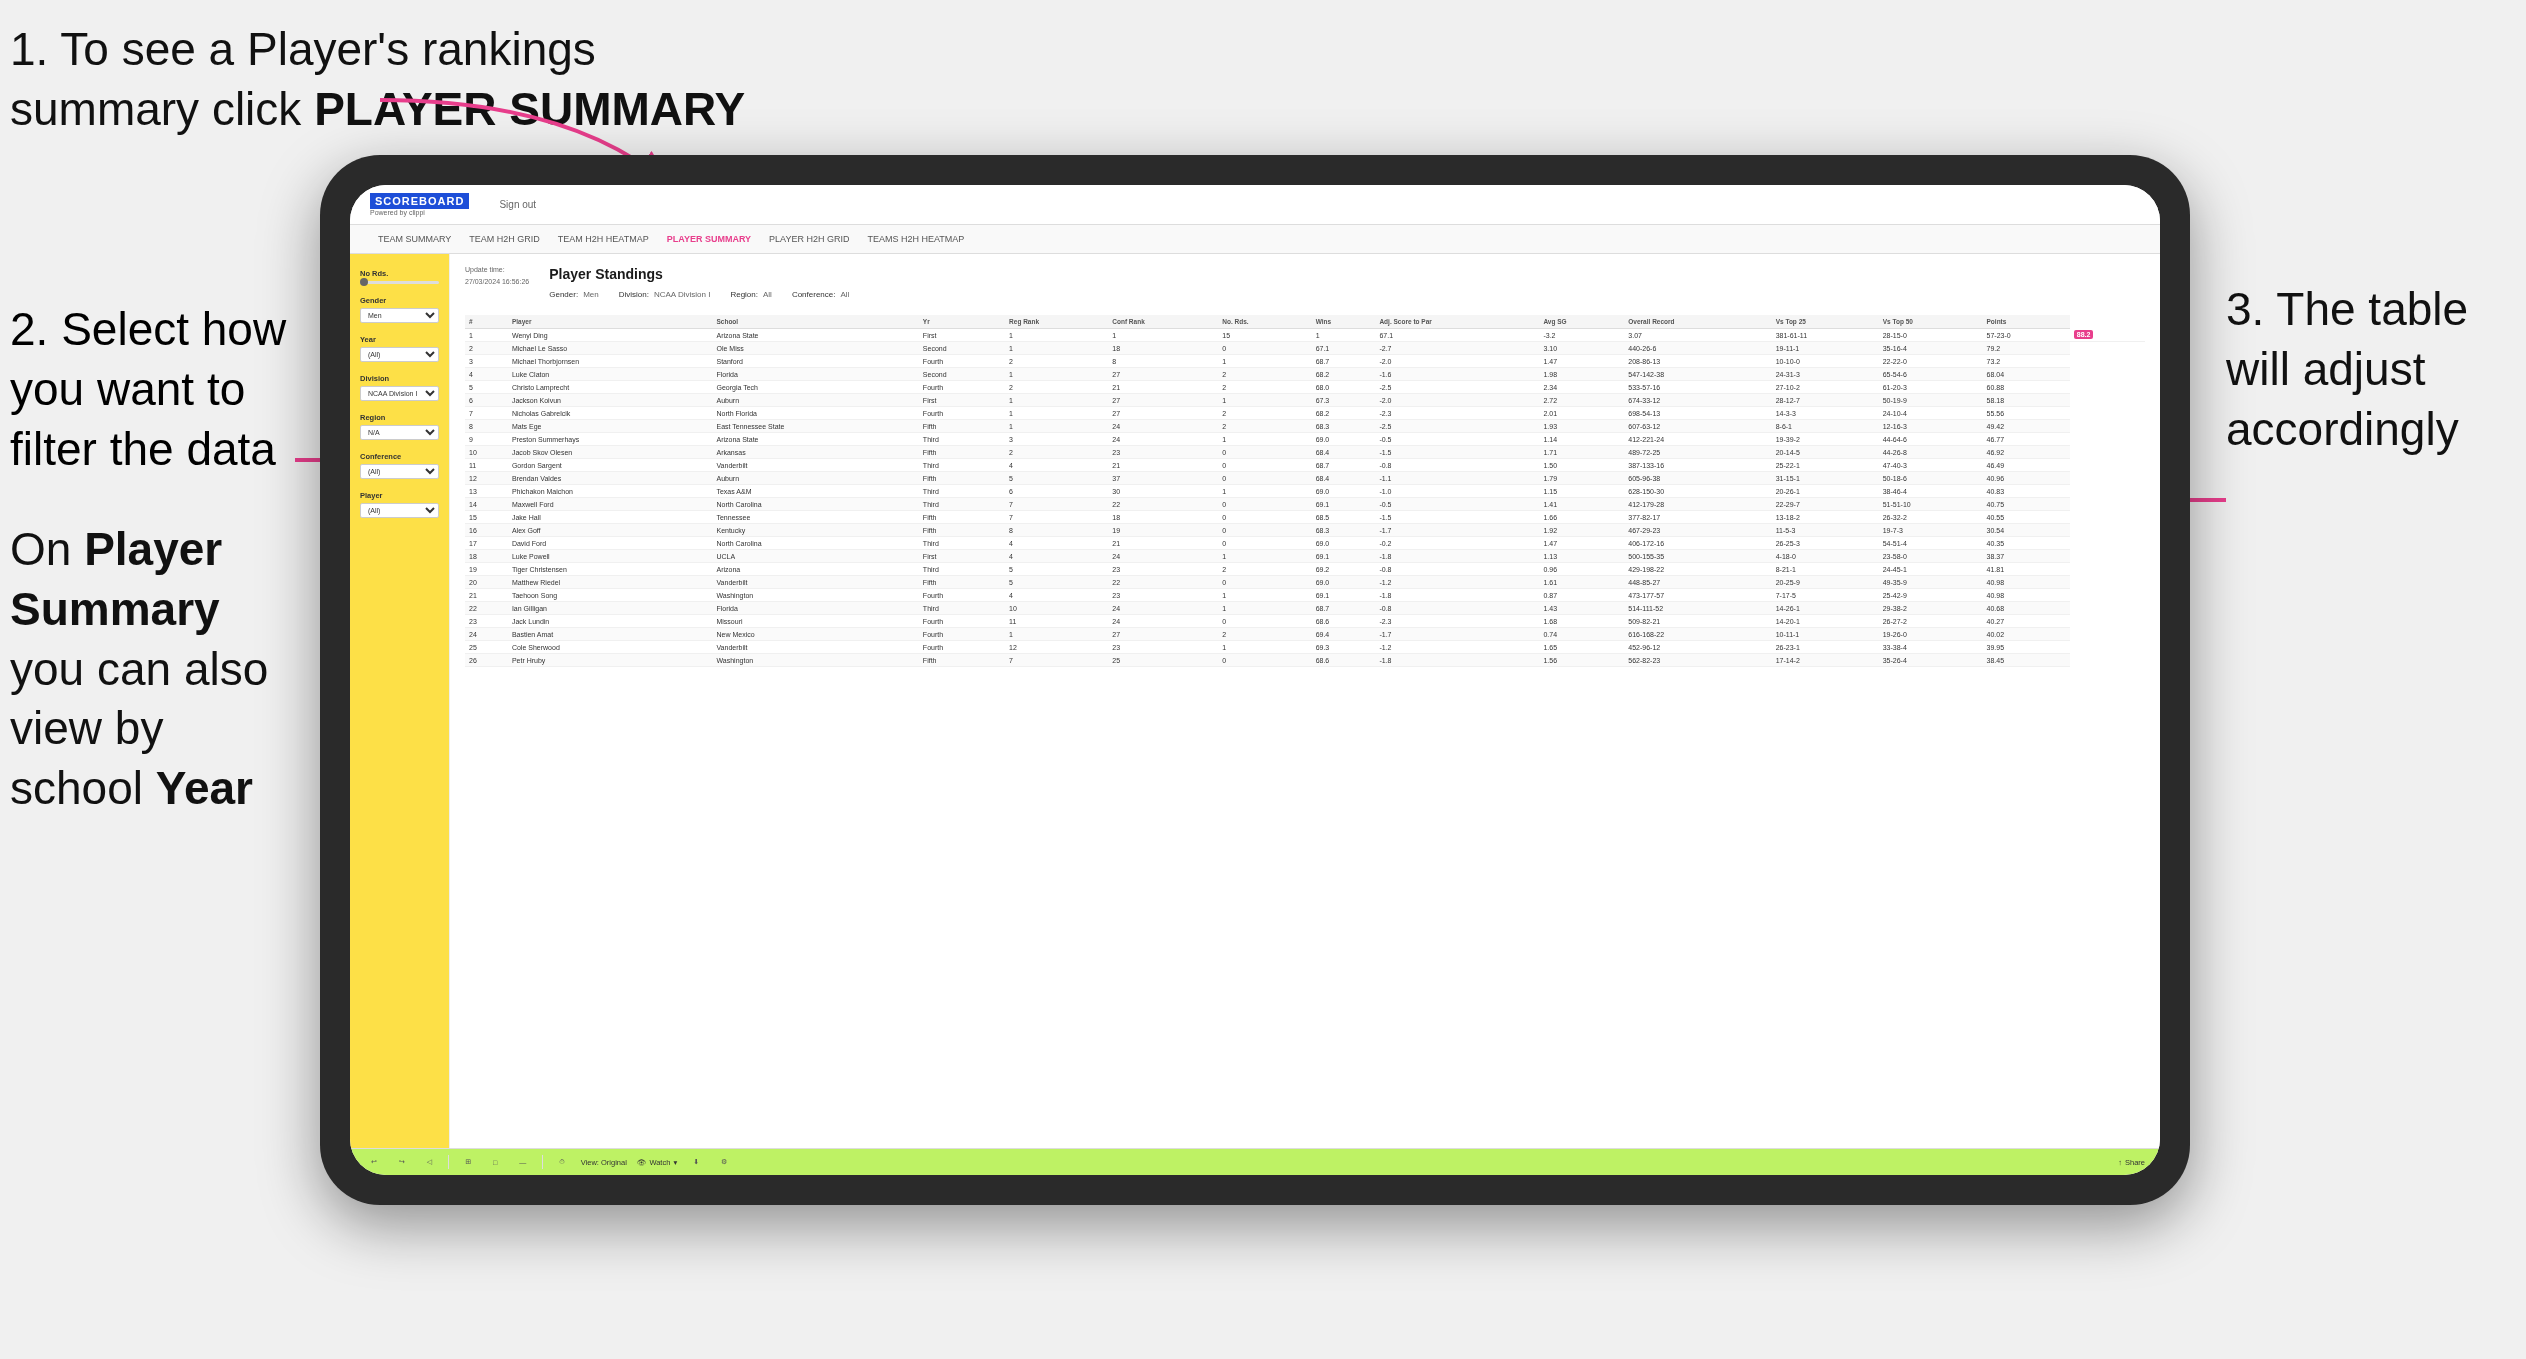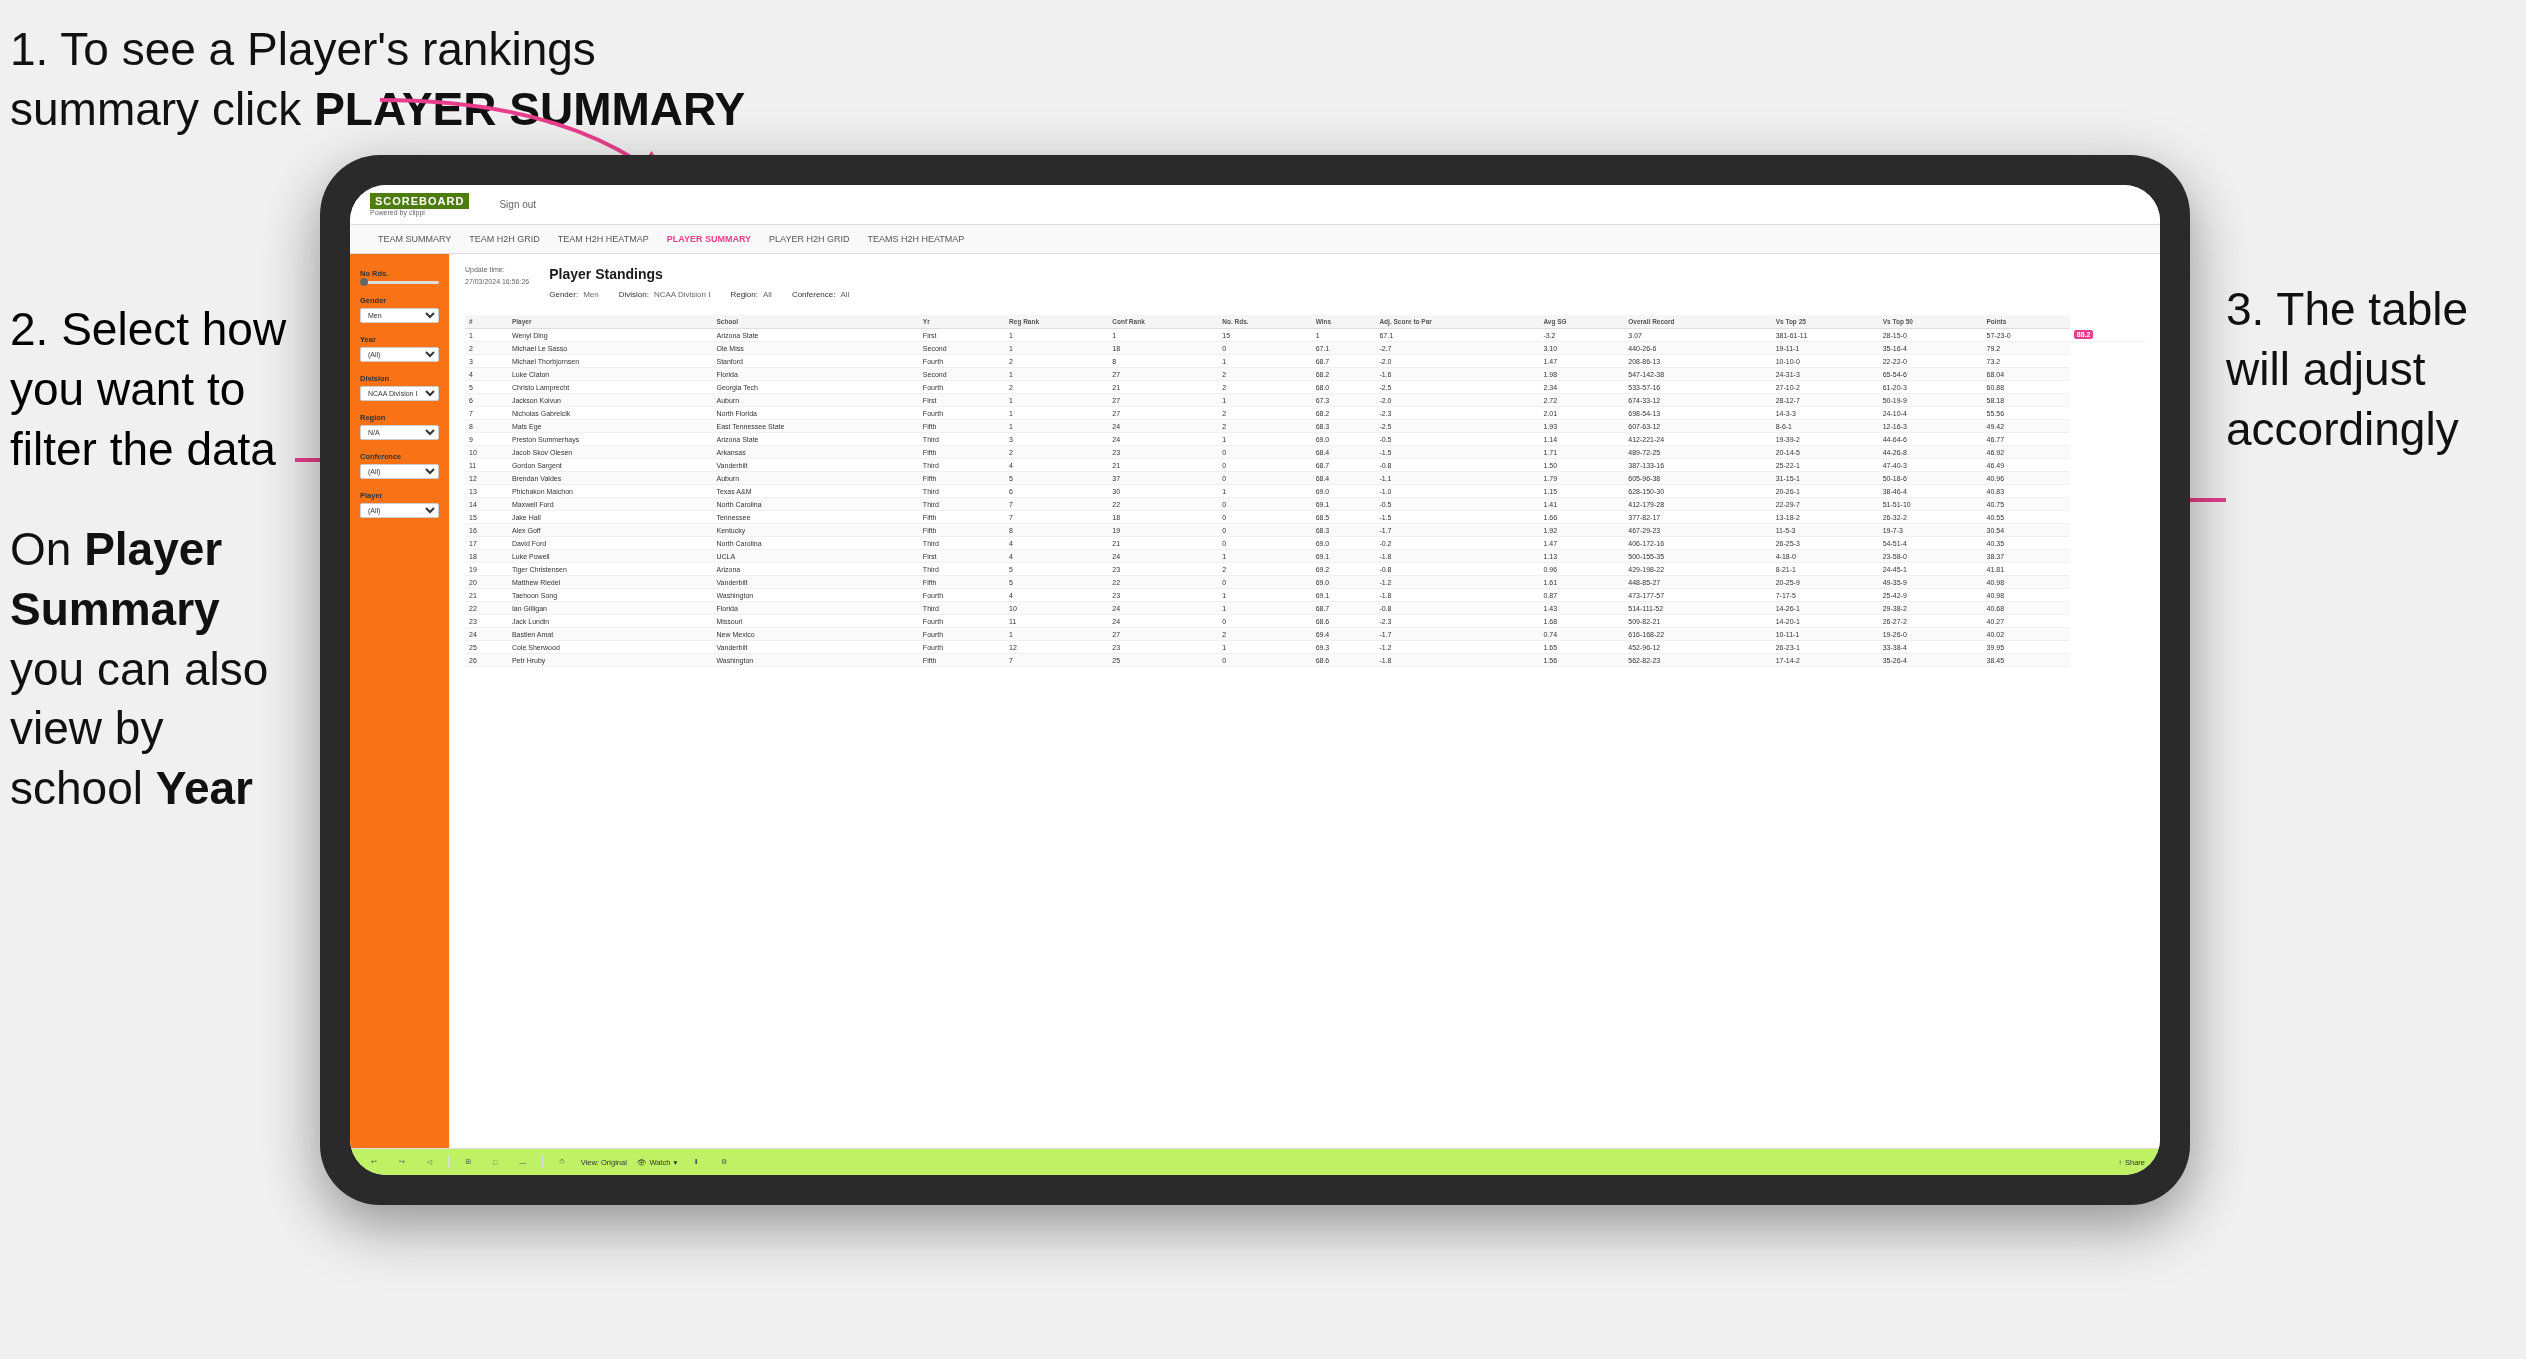--- a/index.html
+++ b/index.html
@@ -92,21 +92,21 @@
       display: flex;
       flex-direction: column;
       margin-right: 30px;
     }
 
     .nav-logo .logo-text {
       font-size: 11px;
       font-weight: 900;
       color: #1a1a1a;
       letter-spacing: 1px;
-      background: #4d7c0f;
+      background: #1d4ed8;
       color: white;
       padding: 2px 5px;
     }
 
     .nav-logo .logo-sub {
       font-size: 7px;
       color: #666;
     }
 
     .nav-links {
@@ -163,21 +163,21 @@
       overflow: hidden;
     }
 
     
     .sidebar {
       width: 100px;
       padding: 15px 10px;
       border-right: 1px solid #eee;
       font-size: 8px;
       flex-shrink: 0;
-      background: #f97316;
+      background: #fde047;
     }
 
     .sidebar-section {
       margin-bottom: 12px;
     }
 
     .sidebar-label {
       font-size: 7.5px;
       font-weight: 600;
       color: #333;

